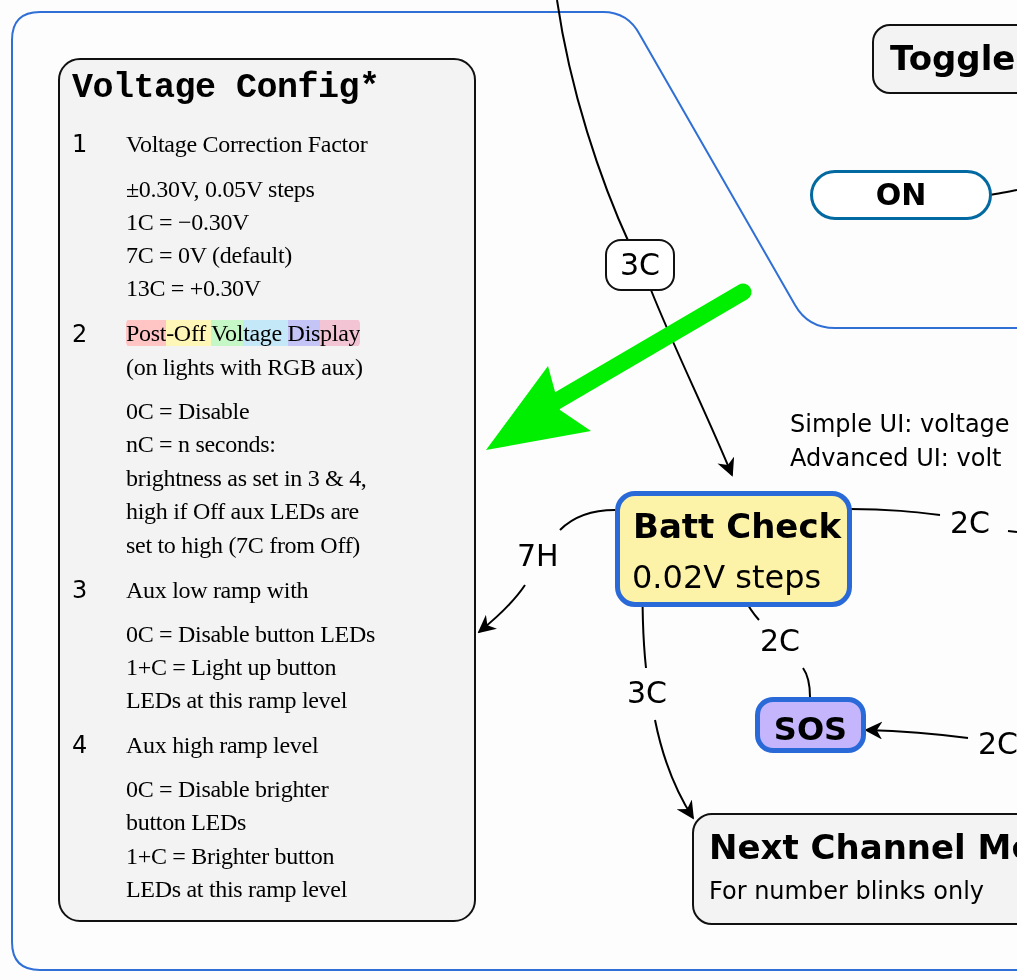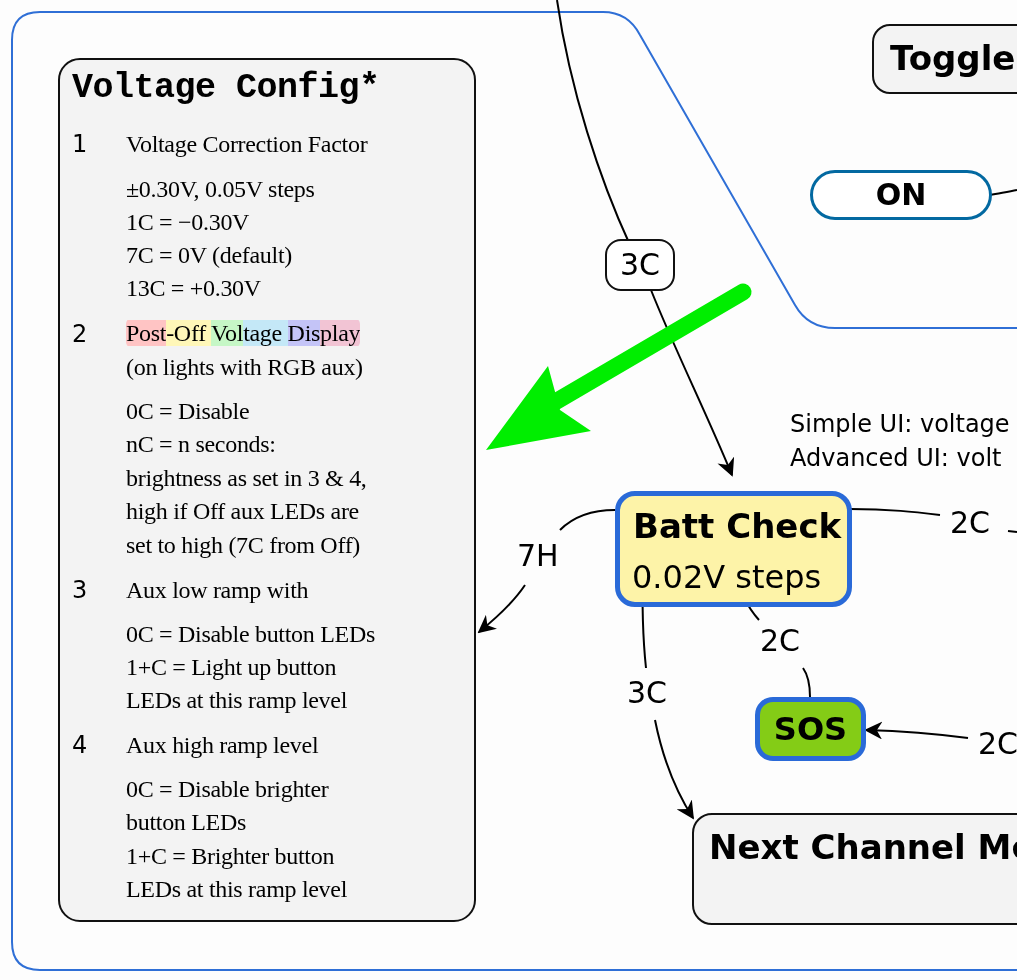--- a/index.html
+++ b/index.html
@@ -108,19 +108,20 @@
   <div class="node-title" style="position:absolute; left:13px; top:10px; font-size:34px;">Batt Check</div>
   <div style="position:absolute; left:12px; top:62px; font-size:32px;">0.02V steps</div>
 </div>
 
 <div class="edge-label" style="left:517px; top:538px;">7H</div>
 <div class="edge-label" style="left:950px; top:505px;">2C</div>
 <div class="edge-label" style="left:760px; top:623px;">2C</div>
 <div class="edge-label" style="left:627px; top:675px;">3C</div>
 <div class="edge-label" style="left:978px; top:726px;">2C</div>
 
-<div class="node" style="left:755px; top:697px; width:111px; height:64px; background:#84cc16; border:5px solid #2a6ad8; border-radius:18px; text-align:center;">
+<div class="node" style="left:755px; top:697px; width:111px; height:56px; background:#c4b5fd; border:5px solid #2a6ad8; border-radius:18px; text-align:center;">
   <div class="node-title" style="font-size:32px; line-height:54px;">SOS</div>
 </div>
 
 <div class="node" style="left:692px; top:813px; width:360px; height:112px; background:#f3f3f3; border:2px solid #111; border-radius:20px;">
   <div class="node-title" style="position:absolute; left:15px; top:12px; font-size:34px; white-space:nowrap;">Next Channel Mo</div>
+  <div style="position:absolute; left:15px; top:62px; font-size:24px; white-space:nowrap;">For number blinks only</div>
 </div>
 
 </body></html>

